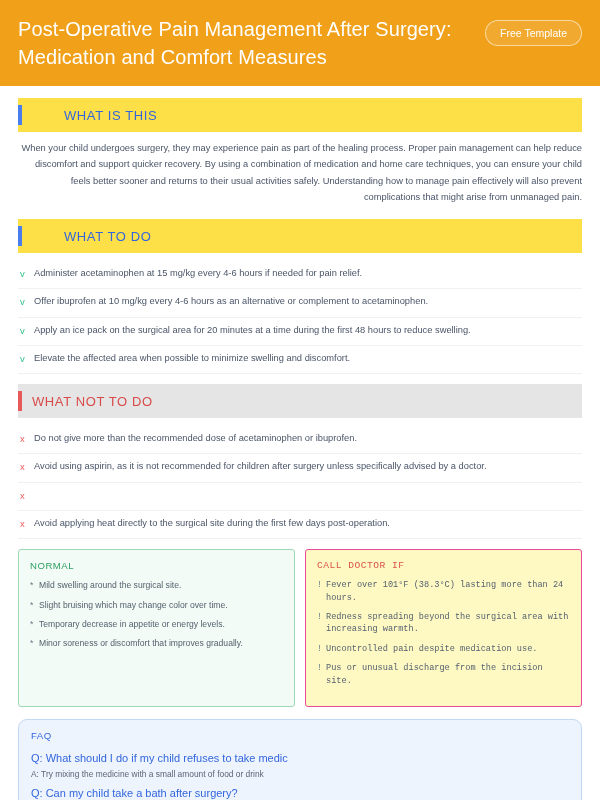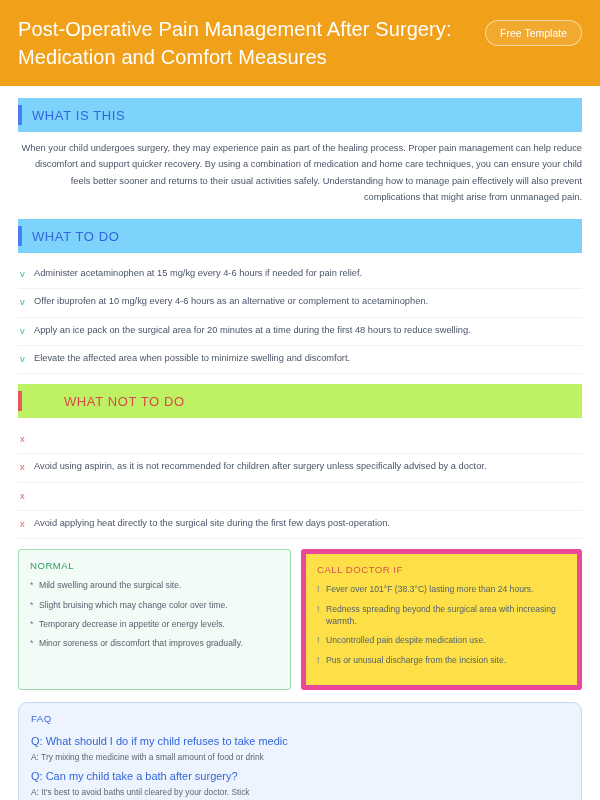--- a/index.html
+++ b/index.html
@@ -71,24 +71,24 @@
     width: 4px;
     align-self: stretch;
     min-height: 20px;
     margin-right: 10px;
   }
   .section-head .title {
     font-size: 13px;
     letter-spacing: 0.6px;
     font-weight: 400;
   }
-  .sec-blue { background: #7dd3fc; }
+  .sec-blue { background: #fde047; gap: 32px; }
   .sec-blue .bar { background: #4a7ded; }
   .sec-blue .title { color: #3366dd; }
-  .sec-red { background: #bef264; gap: 32px; }
+  .sec-red { background: #e5e5e5; }
   .sec-red .bar { background: #e85a5a; }
   .sec-red .title { color: #d84a4a; }
 
   .paragraph {
     font-size: 9.3px;
     line-height: 1.75;
     color: #4a5568;
     margin: 0 0 14px 0;
     text-align: right;
   }
@@ -142,22 +142,23 @@
   .card li .mark { flex: 0 0 auto; width: 9px; }
 
   .card-normal {
     background: #f2fbf5;
     border: 1px solid #9fd9b4;
   }
   .card-normal .card-title { color: #2f9e63; }
   .card-normal li .mark { color: #6a7a88; }
 
   .card-doctor {
-    background: #fde047;
-    border: 5px solid #ec4899;
+    background: #fef9c3;
+    border: 1px solid #ec4899;
+    font-family: Liberation Mono, monospace;
   }
   .card-doctor .card-title { color: #d9534f; }
   .card-doctor li .mark { color: #6a7a88; }
 
   
   .faq {
     background: #eef4fd;
     border: 1px solid #c3d8f5;
     border-radius: 9px;
     padding: 10px 12px 12px 12px;
@@ -243,20 +244,21 @@
       </li>
     </ul>
 
     <div class="section-head sec-red">
       <div class="bar"></div>
       <div class="title">WHAT NOT TO DO</div>
     </div>
     <ul class="list">
       <li>
         <span class="mark mark-x">x</span>
+        <span>Do not give more than the recommended dose of acetaminophen or ibuprofen.</span>
       </li>
       <li>
         <span class="mark mark-x">x</span>
         <span>Avoid using aspirin, as it is not recommended for children after surgery unless specifically advised by a doctor.</span>
       </li>
       <li>
         <span class="mark mark-x">x</span>
       </li>
       <li>
         <span class="mark mark-x">x</span>

